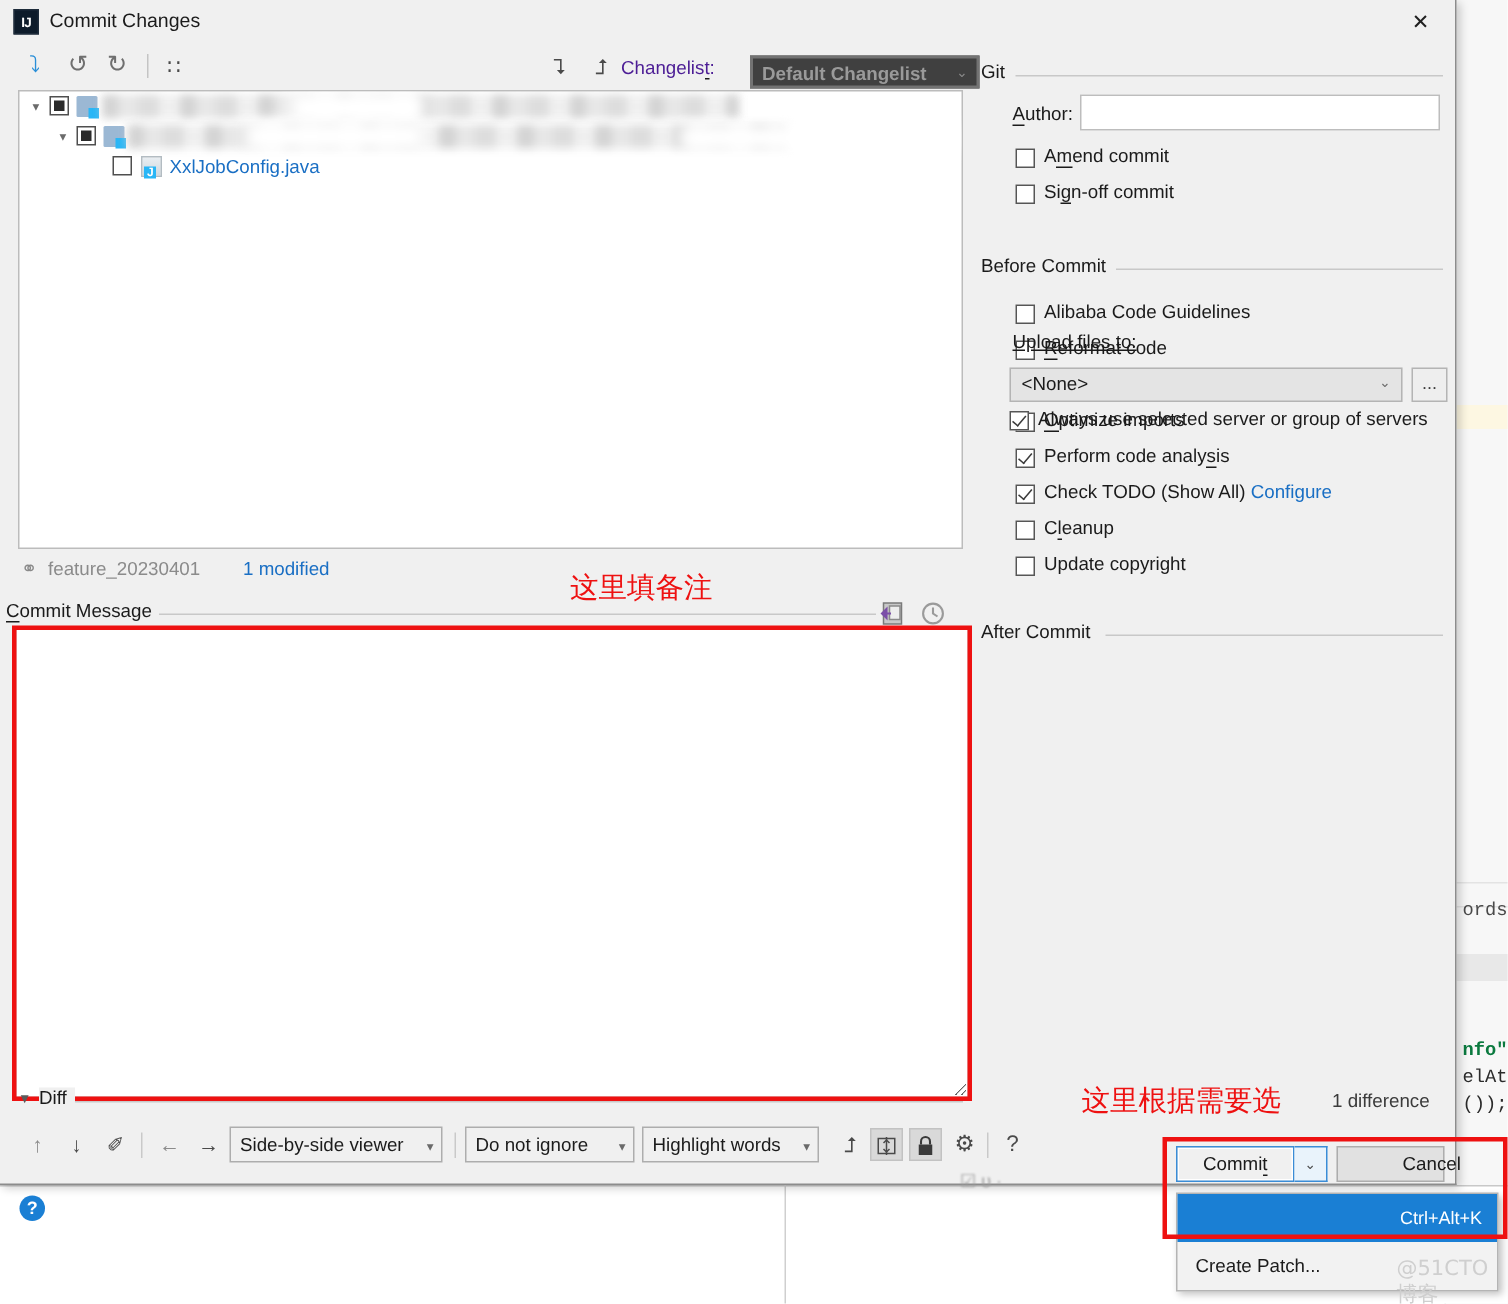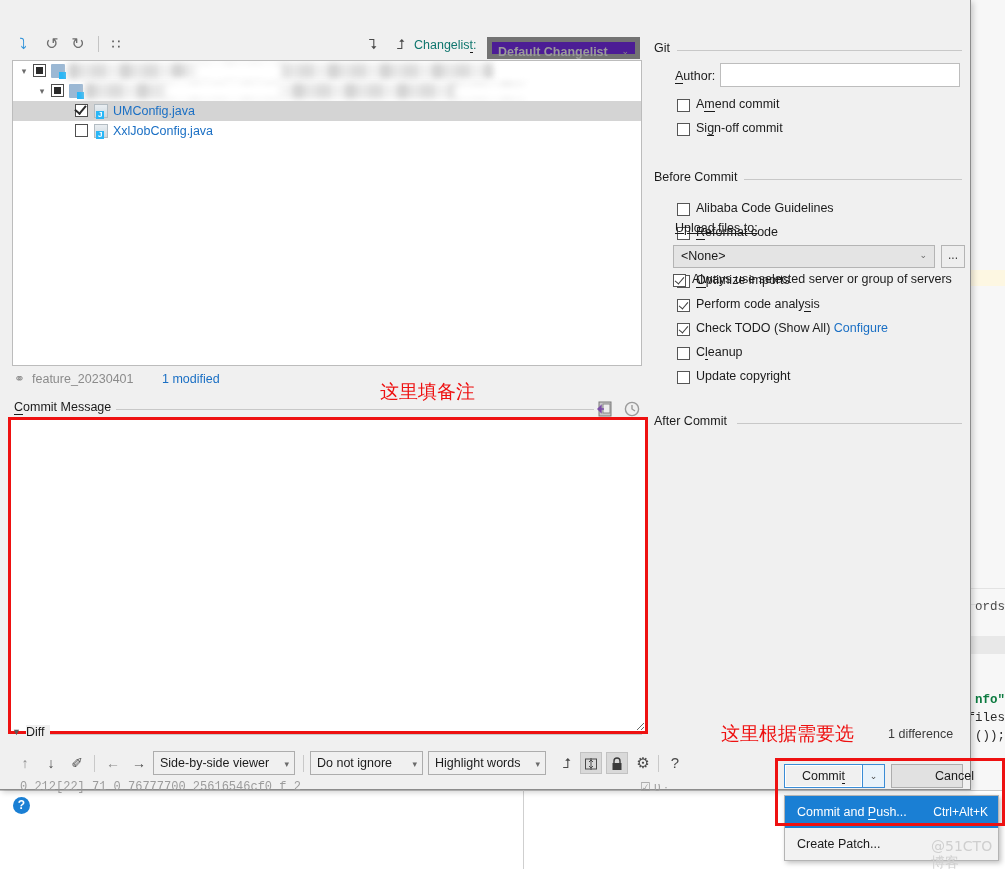--- a/index.html
+++ b/index.html
@@ -81,26 +81,26 @@
     position: absolute; left: 0; top: 0; width: 651px; height: 30px;
   }
   .tb-icon {
     position: absolute; top: 4px; width: 22px; height: 22px;
     text-align: center; line-height: 22px; cursor: default;
   }
   .tb-sep {
     position: absolute; top: 7px; width: 1px; height: 16px; background: #c4c4c4;
   }
   #changelist-label {
-    position: absolute; left: 414px; top: 9px; font-size: 12.5px; color: #0f766e;
+    position: absolute; left: 414px; top: 9px; font-size: 12.5px; color: #4c1d95;
   }
   #changelist-label u { text-decoration: none; border-bottom: 1px solid #1b1b1b; }
   #changelist-combo {
-    position: absolute; left: 487px; top: 37px; width: 153px; height: 22px;
-    background: #4c1d95; border: 5px solid #737373;
+    position: absolute; left: 500px; top: 37px; width: 153px; height: 22px;
+    background: #404040; border: 2px solid #737373;
   }
   #changelist-combo .cl-text {
     position: absolute; left: 6px; top: 3px; font-size: 12.5px;
     color: #9a9a9a; font-weight: bold;
   }
   #changelist-combo .cl-arrow {
     position: absolute; right: 6px; top: 4px; font-size: 9px; color: #8a8a8a;
   }
 
   
@@ -180,21 +180,21 @@
 
   
   #annot-1 {
     position: absolute; left: 380px; top: 350px;
     font-size: 19px; color: #ee1111;
     font-family: "DejaVu Sans", sans-serif;
   }
 
   
   #cm-header {
-    position: absolute; left: 14px; top: 371px; width: 630px; height: 18px;
+    position: absolute; left: 4px; top: 371px; width: 630px; height: 18px;
   }
   #cm-label {
     position: absolute; left: 0; top: 0; font-size: 12.5px; color: #1b1b1b;
     background: #f0f0f0; padding-right: 5px; z-index: 2;
   }
   #cm-label u { text-decoration: none; border-bottom: 1px solid #1b1b1b; }
   #cm-rule {
     position: absolute; left: 0; top: 9px; width: 580px; height: 1px;
     background: #c8c8c8;
   }
@@ -362,28 +362,33 @@
 <body>
 
 <div id="bg-editor">
   <div class="bg-gutter"></div>
   <div class="bg-hl" style="top:270px;"></div>
   <div class="bg-line-sep" style="top:588px;"></div>
   <div class="bg-line-sep" style="top:604px;"></div>
   <div class="bg-code" style="top:600px; right:0; color:#4a4a4a;">ords</div>
   <div class="bg-hl2" style="top:636px;"></div>
   <div class="bg-code" style="top:693px; color:#0b7a3f; font-weight:bold;">nfo"</div>
-  <div class="bg-code" style="top:711px; color:#2b2b2b;">files</div>
+  <div class="bg-code" style="top:711px; color:#2b2b2b;">elAt</div>
   <div class="bg-code" style="top:729px; color:#2b2b2b;">());</div>
   <div class="bg-bottom-panel"></div>
   <div class="bg-bottom-div"></div>
 </div>
 
 <div id="dialog">
 
+  <div id="titlebar">
+    <div id="app-icon">IJ</div>
+    <div id="win-title">Commit Changes</div>
+    <div id="close-btn">✕</div>
+  </div>
 
   <div id="left-pane">
 
     <div id="toolbar">
       <div class="tb-icon" style="left:12px; color:#2a8fd8; font-size:15px;">⤵</div>
       <div class="tb-icon" style="left:41px; color:#6f6f6f; font-size:16px;">↺</div>
       <div class="tb-icon" style="left:67px; color:#6f6f6f; font-size:16px;">↻</div>
       <div class="tb-sep" style="left:98px;"></div>
       <div class="tb-icon" style="left:105px; color:#4a4a4a; font-size:14px;">∷</div>
       <div class="tb-icon" style="left:362px; color:#4a4a4a; font-size:14px;">⮧</div>
@@ -403,25 +408,20 @@
 
       <div class="tree-row">
         <div class="chev" style="left:22px;">▾</div>
         <div class="cbox partial" style="left:38px;"></div>
         <div class="ficon folder" style="left:56px;"></div>
         <div class="blur-bar" style="left:72px; width:440px;"></div>
         <div class="blur-white" style="left:150px; top:0px; width:120px; height:20px;"></div>
         <div class="blur-white" style="left:440px; top:2px; width:190px; height:18px;"></div>
       </div>
 
-      <div class="tree-row selected">
-        <div class="cbox checked" style="left:62px;"></div>
-        <div class="ficon java" style="left:81px;"></div>
-        <div class="fname mod" style="left:100px;">UMConfig.java</div>
-      </div>
 
       <div class="tree-row">
         <div class="cbox" style="left:62px;"></div>
         <div class="ficon java" style="left:81px;"></div>
         <div class="fname mod" style="left:100px;">XxlJobConfig.java</div>
       </div>
     </div>
 
     <div id="changelist-combo" style="top:8px;">
       <div class="cl-text">Default Changelist</div>
@@ -497,21 +497,20 @@
         <svg width="12" height="14" viewBox="0 0 12 14" style="vertical-align:-2px;">
           <path d="M3 6 L3 4 A3 3 0 0 1 9 4 L9 6" fill="none" stroke="#3a3a3a" stroke-width="1.4"></path>
           <rect x="1.5" y="6" width="9" height="7" fill="#3a3a3a"></rect>
         </svg>
       </div>
       <div class="dt-icon dark" style="left:632px; font-size:15px;">⚙</div>
       <div class="dt-sep" style="left:658px;"></div>
       <div class="dt-icon dark" style="left:664px; font-size:15px;">?</div>
     </div>
 
-    <div id="diff-content-line">0 212[22] 71 0 76777700    25616546cf0 f  2</div>
     <div id="diff-content-right">☑ υ      ·</div>
 
     <div id="help-circle">?</div>
   </div>
 
   <div id="right-pane">
 
     <div class="grp-title" style="left:3px; top:12px;">Git</div>
     <div class="grp-rule" style="left:26px; top:21px; width:285px;"></div>
     <div id="author-label"><u>A</u>uthor:</div>
@@ -579,21 +578,20 @@
   <div id="annot-2">这里根据需要选</div>
   <div id="diff-count">1 difference</div>
 </div>
 
 <div id="commit-btn">Commi<u>t</u></div>
 <div id="commit-split">⌄</div>
 <div id="cancel-btn">Cancel</div>
 
 <div id="popup-menu">
   <div class="menu-item hl">
-    <span class="mtx">Commit and <u>P</u>ush...</span>
     <span class="mkey">Ctrl+Alt+K</span>
   </div>
   <div class="menu-item">
     <span class="mtx">Create Patch...</span>
   </div>
 </div>
 
 <div id="btn-red-frame"></div>
 <div id="watermark">@51CTO博客</div>
 

